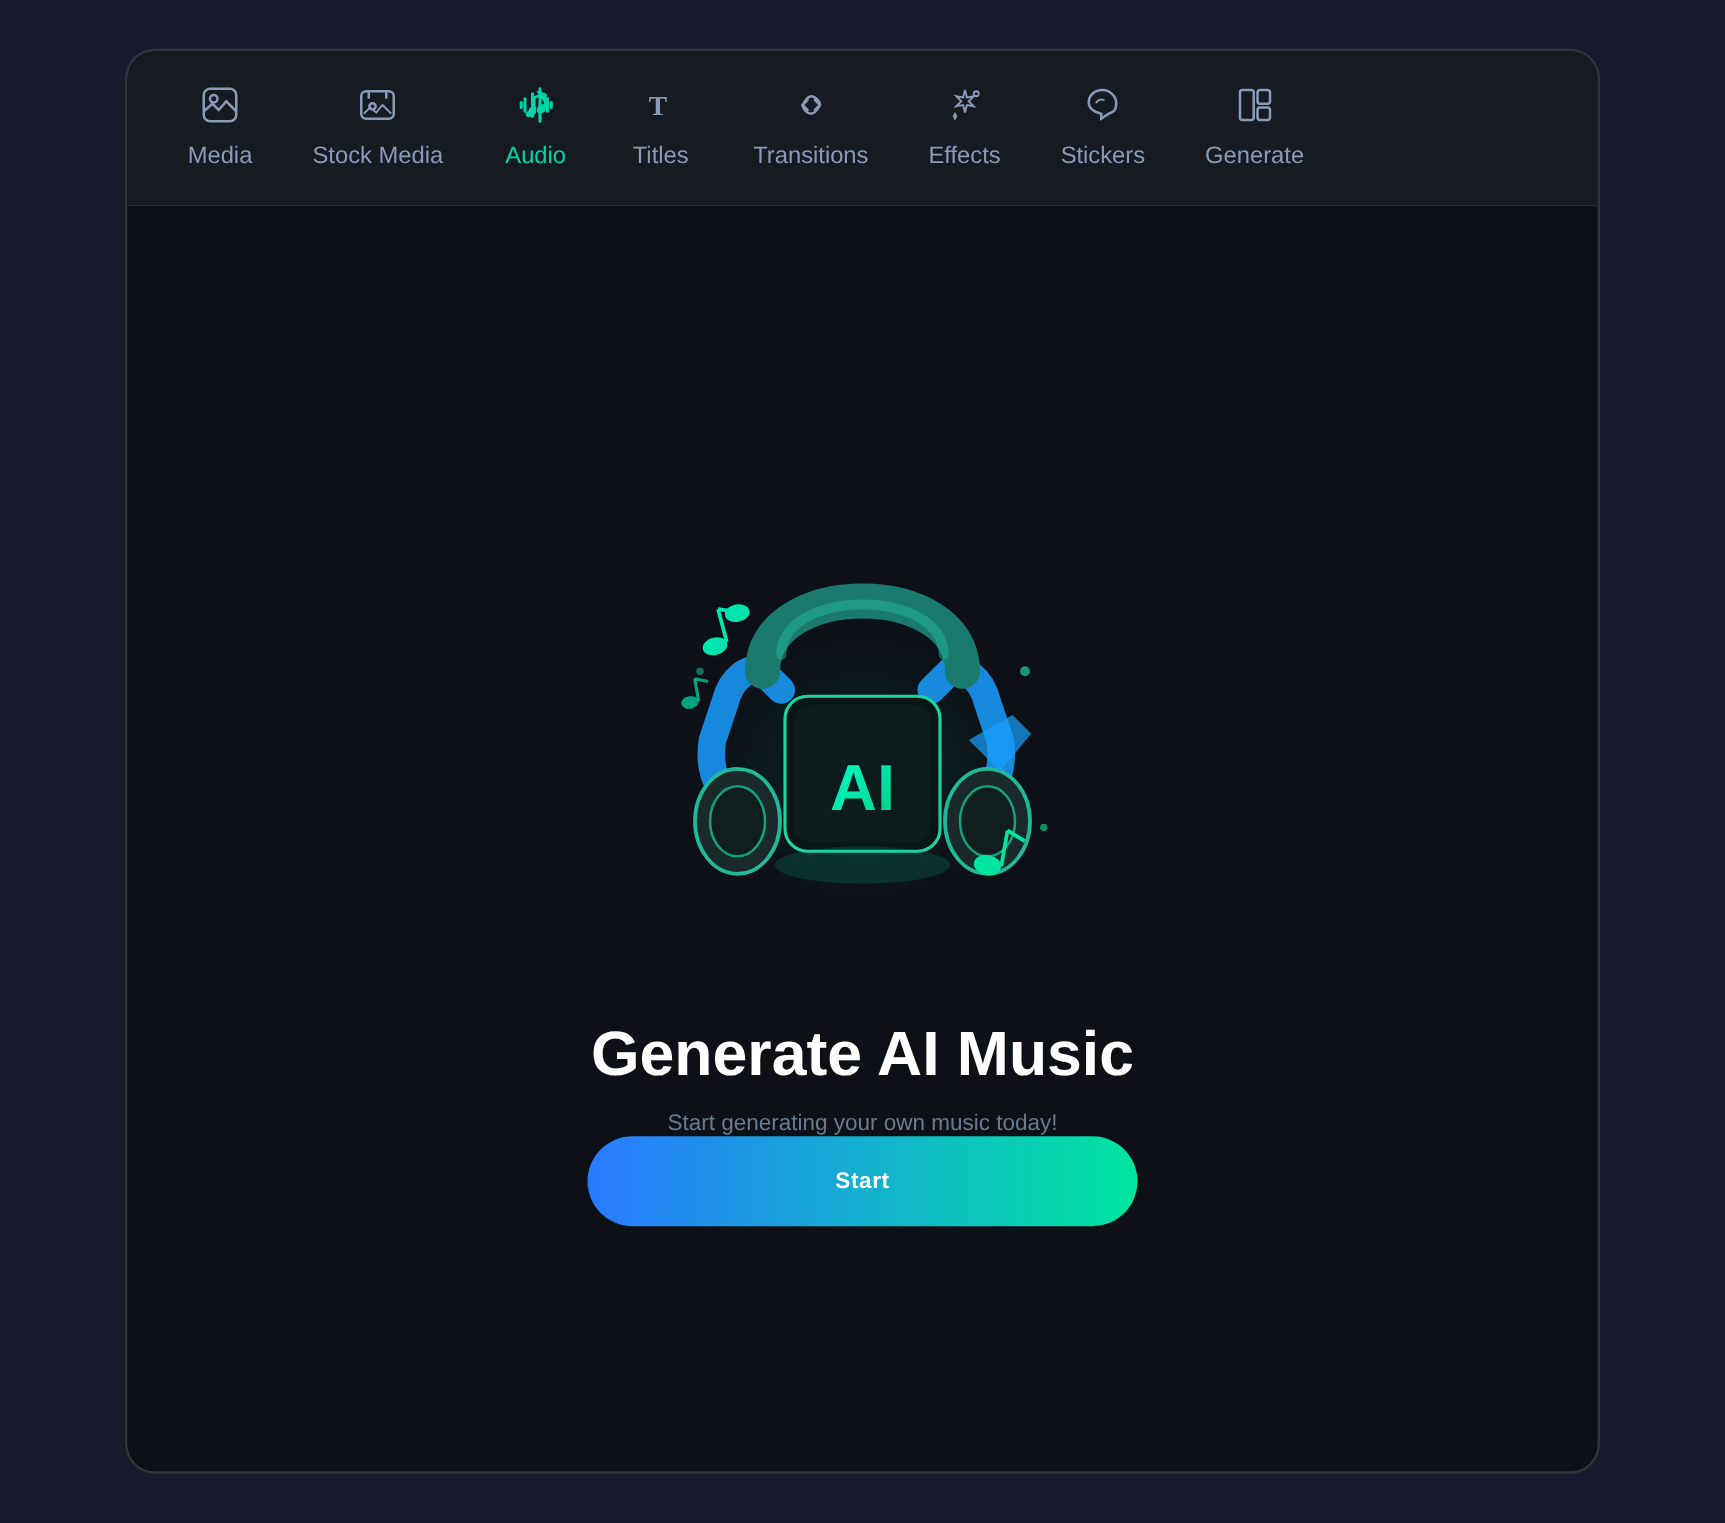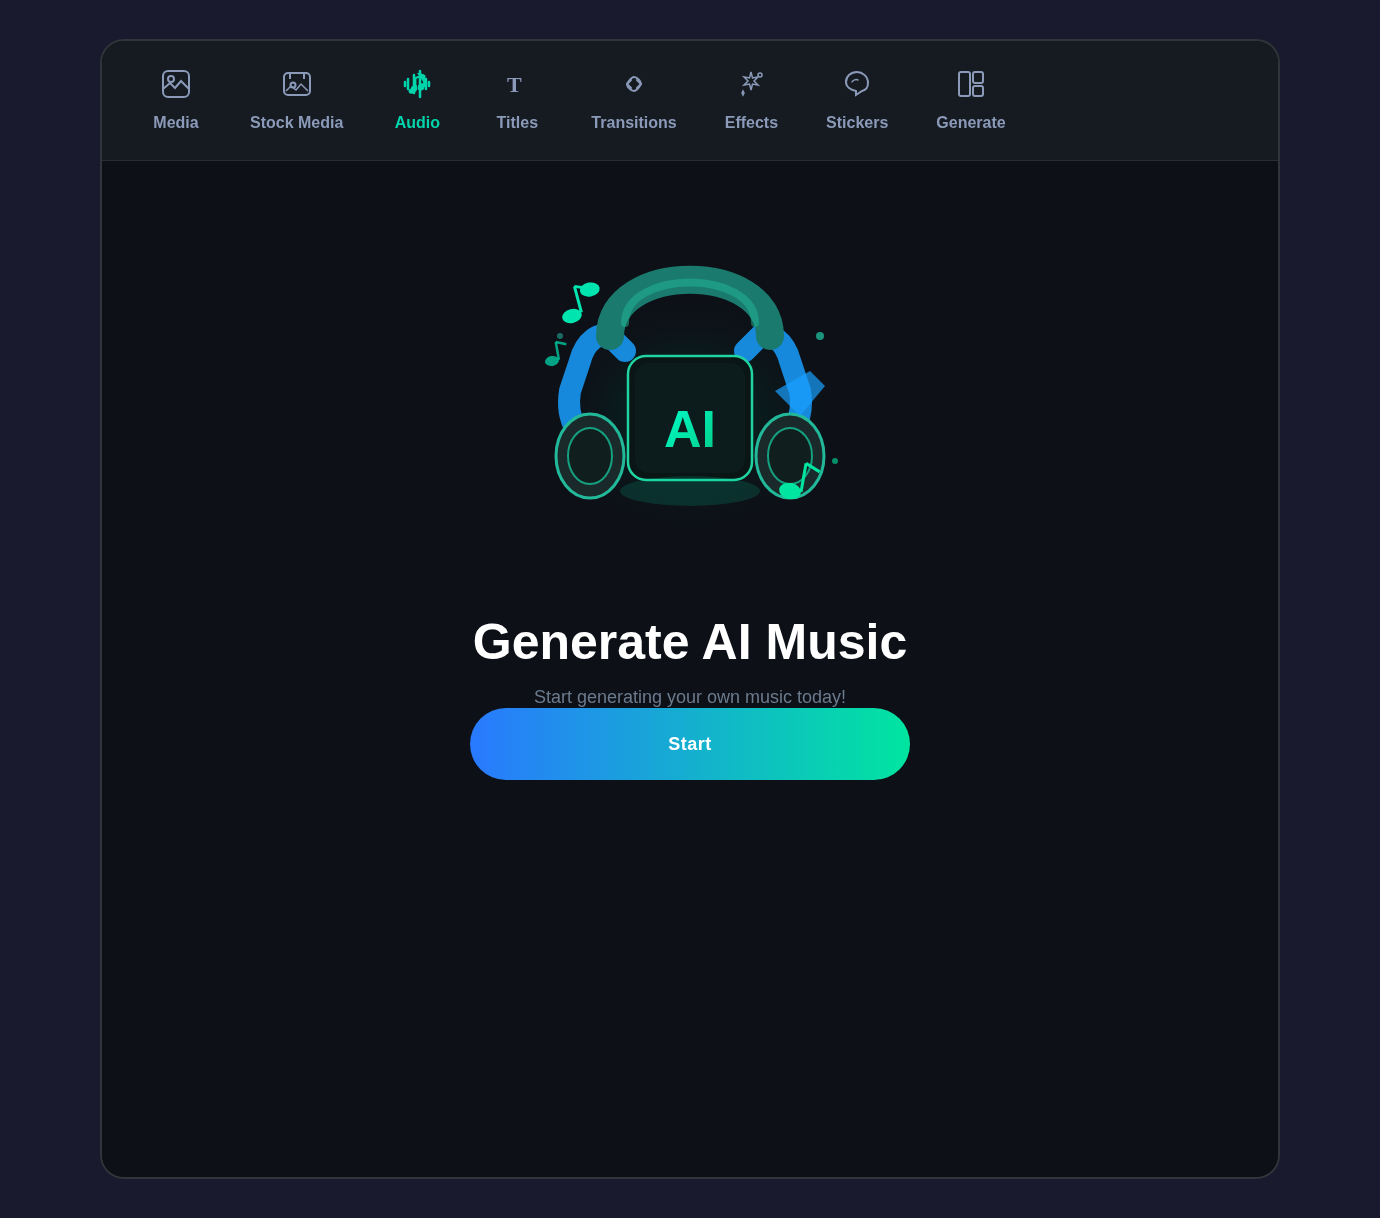--- a/index.html
+++ b/index.html
@@ -58,32 +58,32 @@
     .toolbar-icon {
       font-size: 28px;
       color: #8b9ab8;
     }
 
     .toolbar-item.active .toolbar-icon {
       color: #00d4aa;
     }
 
     .toolbar-label {
-      font-size: 16px;
+      font-size: 19px;
       color: #8b9ab8;
-      font-weight: 700;
+      font-weight: 400;
     }
 
     .main-content {
       flex: 1;
       background: #0d1117;
       display: flex;
       flex-direction: column;
       align-items: center;
-      justify-content: flex-start;
+      justify-content: center;
       gap: 0;
     }
 
     .hero-image {
       width: 420px;
       height: 420px;
       position: relative;
       margin-bottom: 32px;
     }
 

